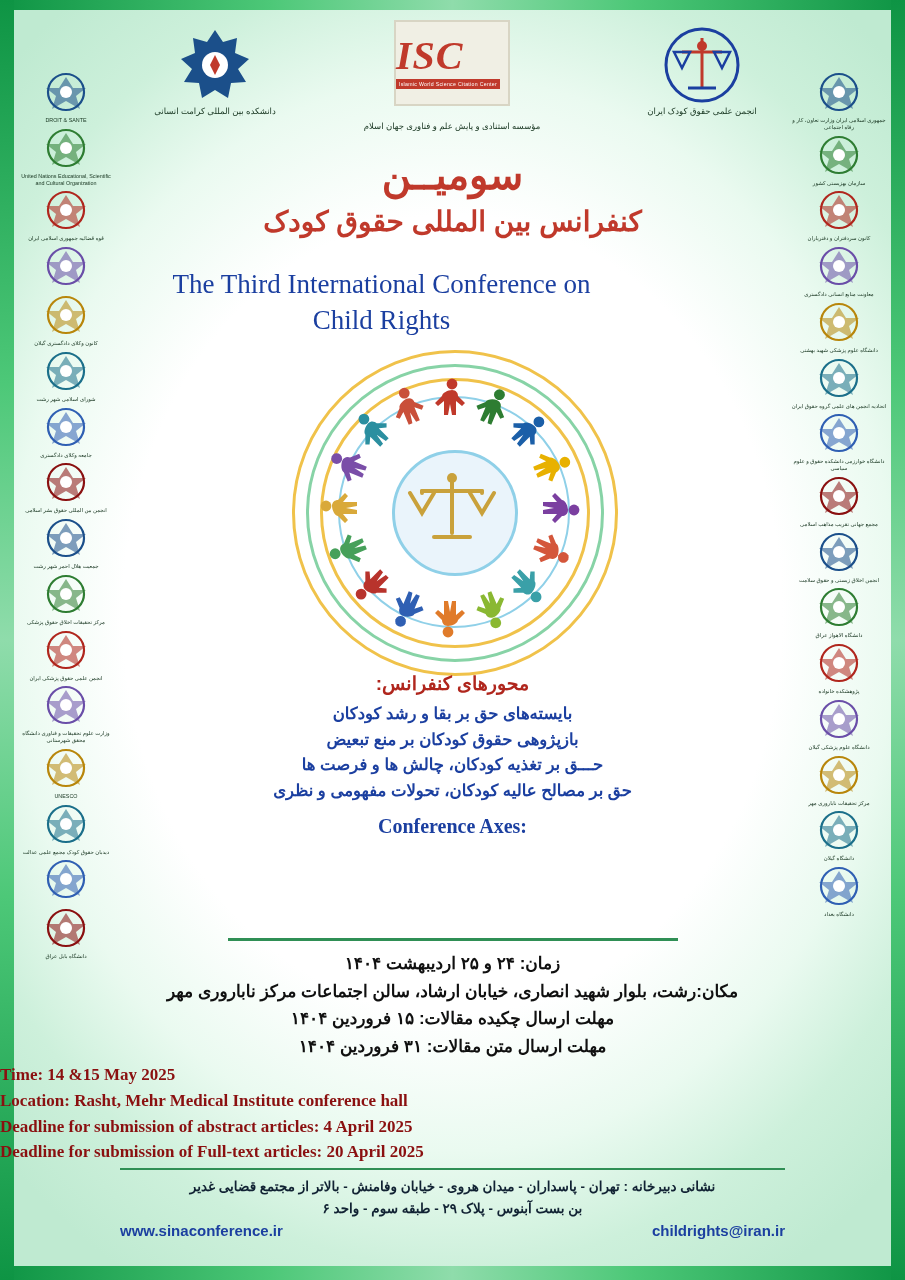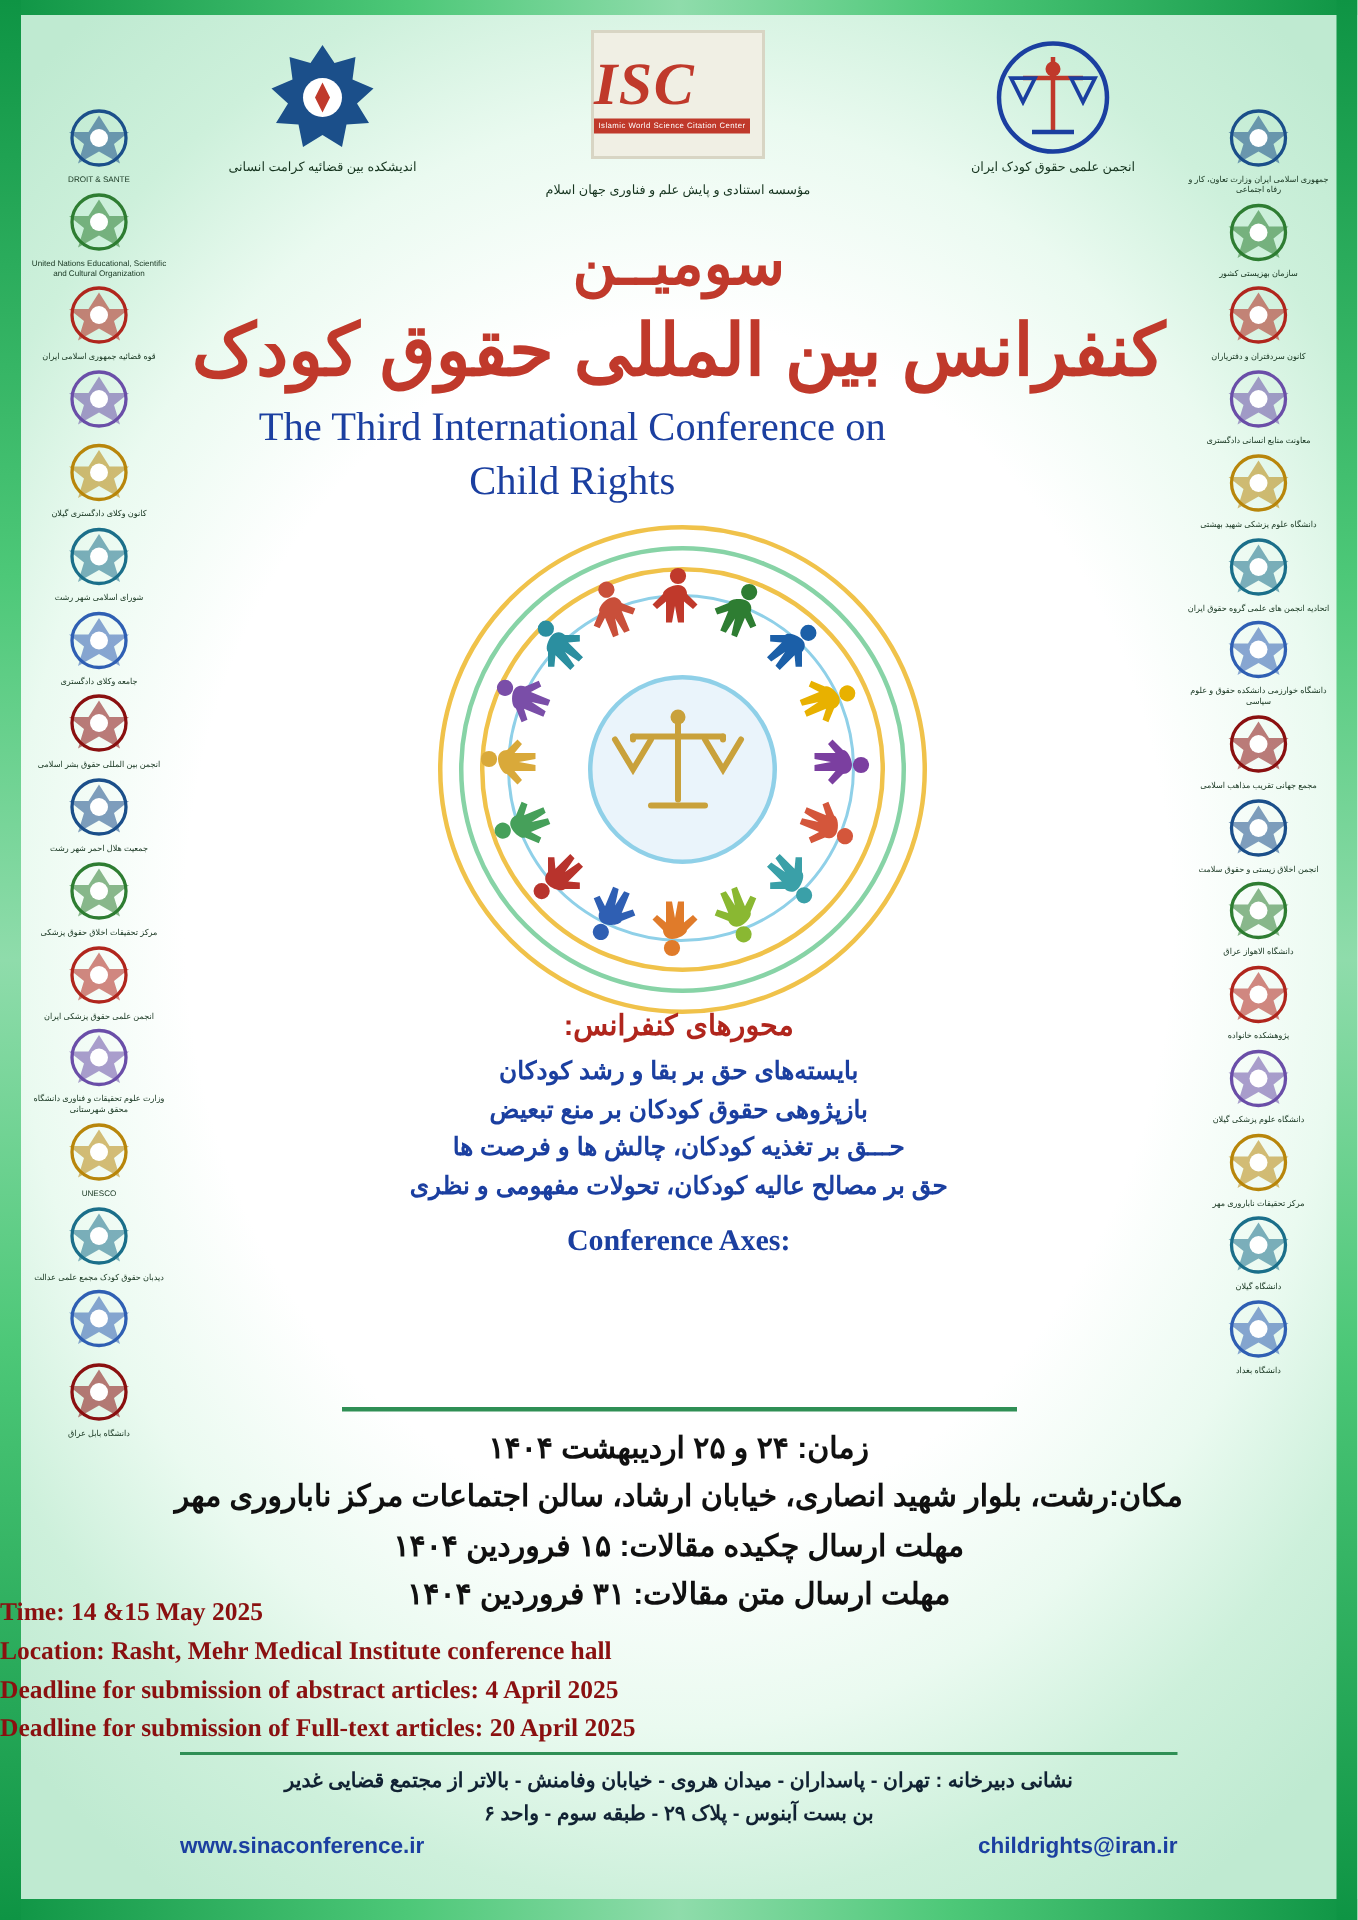--- a/index.html
+++ b/index.html
@@ -44,21 +44,21 @@
   .hdr-cap{font-size:8.5px;direction:rtl;color:#16341f;line-height:1.3;}
   .isc-box{
     width:112px;height:82px;background:#f0efe4;border:2px solid #d8d5c4;
     display:flex;flex-direction:column;align-items:flex-start;justify-content:center;margin:0 auto;
   }
   .isc-text{font-family:"Liberation Serif", serif;font-weight:bold;font-style:italic;font-size:40px;color:#c0392b;line-height:0.95;letter-spacing:1px;}
   .isc-bar{margin-top:4px;width:104px;background:#c0392b;color:#fff;font-size:5.2px;padding:2px 0;text-align:center;letter-spacing:.3px;}
 
   
   .title-fa1{position:absolute;top:152px;left:0;width:905px;text-align:center;font-size:40px;font-weight:bold;color:#c0392b;direction:rtl;}
-  .title-fa2{position:absolute;top:205px;left:0;width:905px;text-align:center;font-size:48px;font-weight:bold;color:#c0392b;direction:rtl;}
+  .title-fa2{position:absolute;top:205px;left:0;width:905px;text-align:center;font-size:28px;font-weight:bold;color:#c0392b;direction:rtl;}
   .title-en{position:absolute;top:266px;left:0;width:763px;text-align:center;font-family:"Liberation Serif", serif;font-size:27px;color:#1b3fa0;line-height:1.35;}
 
   
   .emblem{position:absolute;left:282px;top:345px;width:340px;height:330px;}
   .ring{position:absolute;border-radius:50%;}
   .ring1{left:10px;top:5px;width:320px;height:320px;border:3px solid #f0c24a;}
   .ring2{left:24px;top:19px;width:292px;height:292px;border:3px solid #87d3a6;}
   .ring3{left:38px;top:33px;width:264px;height:264px;border:3px solid #f0c24a;}
   .ring4{left:56px;top:51px;width:228px;height:228px;border:2px solid #8fd0e8;}
   .inner-disc{position:absolute;left:110px;top:105px;width:120px;height:120px;border-radius:50%;background:#eaf4fb;border:3px solid #8fd0e8;}
@@ -66,21 +66,21 @@
   .person{position:absolute;width:38px;height:38px;}
 
   
   .axes{position:absolute;top:672px;left:0;width:905px;text-align:center;direction:rtl;}
   .axes-title{font-size:19px;font-weight:bold;color:#b0261d;margin-bottom:6px;}
   .axes-line{font-size:16.5px;font-weight:bold;color:#1b3fa0;line-height:1.55;}
   .axes-en{margin-top:12px;font-family:"Liberation Serif", serif;direction:ltr;font-size:20px;font-weight:bold;color:#1b3fa0;}
 
   .divider{position:absolute;left:228px;top:938px;width:450px;height:3px;background:#2f8f55;}
 
-  .info-fa{position:absolute;top:950px;left:0;width:905px;text-align:center;direction:rtl;font-size:20px;font-weight:bold;color:#101010;line-height:1.62;}
+  .info-fa{position:absolute;top:950px;left:0;width:905px;text-align:center;direction:rtl;font-size:17px;font-weight:bold;color:#101010;line-height:1.62;}
   .info-en{position:absolute;top:1062px;left:0;width:905px;text-align:left;font-family:"Liberation Serif", serif;font-size:17px;font-weight:bold;color:#8a1010;line-height:1.52;}
 
   .foot-divider{position:absolute;left:120px;top:1168px;width:665px;height:2px;background:#2f8f55;}
   .addr{position:absolute;top:1176px;left:0;width:905px;text-align:center;direction:rtl;font-size:13.5px;font-weight:bold;color:#123;line-height:1.6;}
   .links{position:absolute;top:1222px;left:120px;width:665px;display:flex;justify-content:space-between;}
   .links a, .links span{font-size:15px;color:#1b3fa0;text-decoration:none;font-weight:bold;}
 </style>
 </head>
 <body>
 
@@ -411,21 +411,21 @@
     <div class="hdr-item" style="left:0px;top:4px;">
       <div class="hdr-mark">
         <svg width="74" height="74" viewBox="0 0 74 74">
           <g fill="#1b4f8a">
             <path d="M37 2 L45 14 L59 10 L57 25 L71 31 L60 41 L68 54 L53 55 L50 70 L37 62 L24 70 L21 55 L6 54 L14 41 L3 31 L17 25 L15 10 L29 14 Z"></path>
           </g>
           <circle cx="37" cy="37" r="13" fill="#ffffff"></circle>
           <path d="M37 27 L42 37 L37 47 L32 37 Z" fill="#c0392b"></path>
         </svg>
       </div>
-      <div class="hdr-cap">اندیشکده بین قضائیه کرامت انسانی</div>
+      <div class="hdr-cap">دانشکده بین المللی کرامت انسانی</div>
     </div>
 
     <div class="hdr-item" style="left:237px;top:0px;">
       <div class="isc-box">
         <div class="isc-text">ISC</div>
         <div class="isc-bar">Islamic World Science Citation Center</div>
       </div>
       <div class="hdr-cap" style="margin-top:15px">مؤسسه استنادی و پایش علم و فناوری جهان اسلام</div>
     </div>
 

